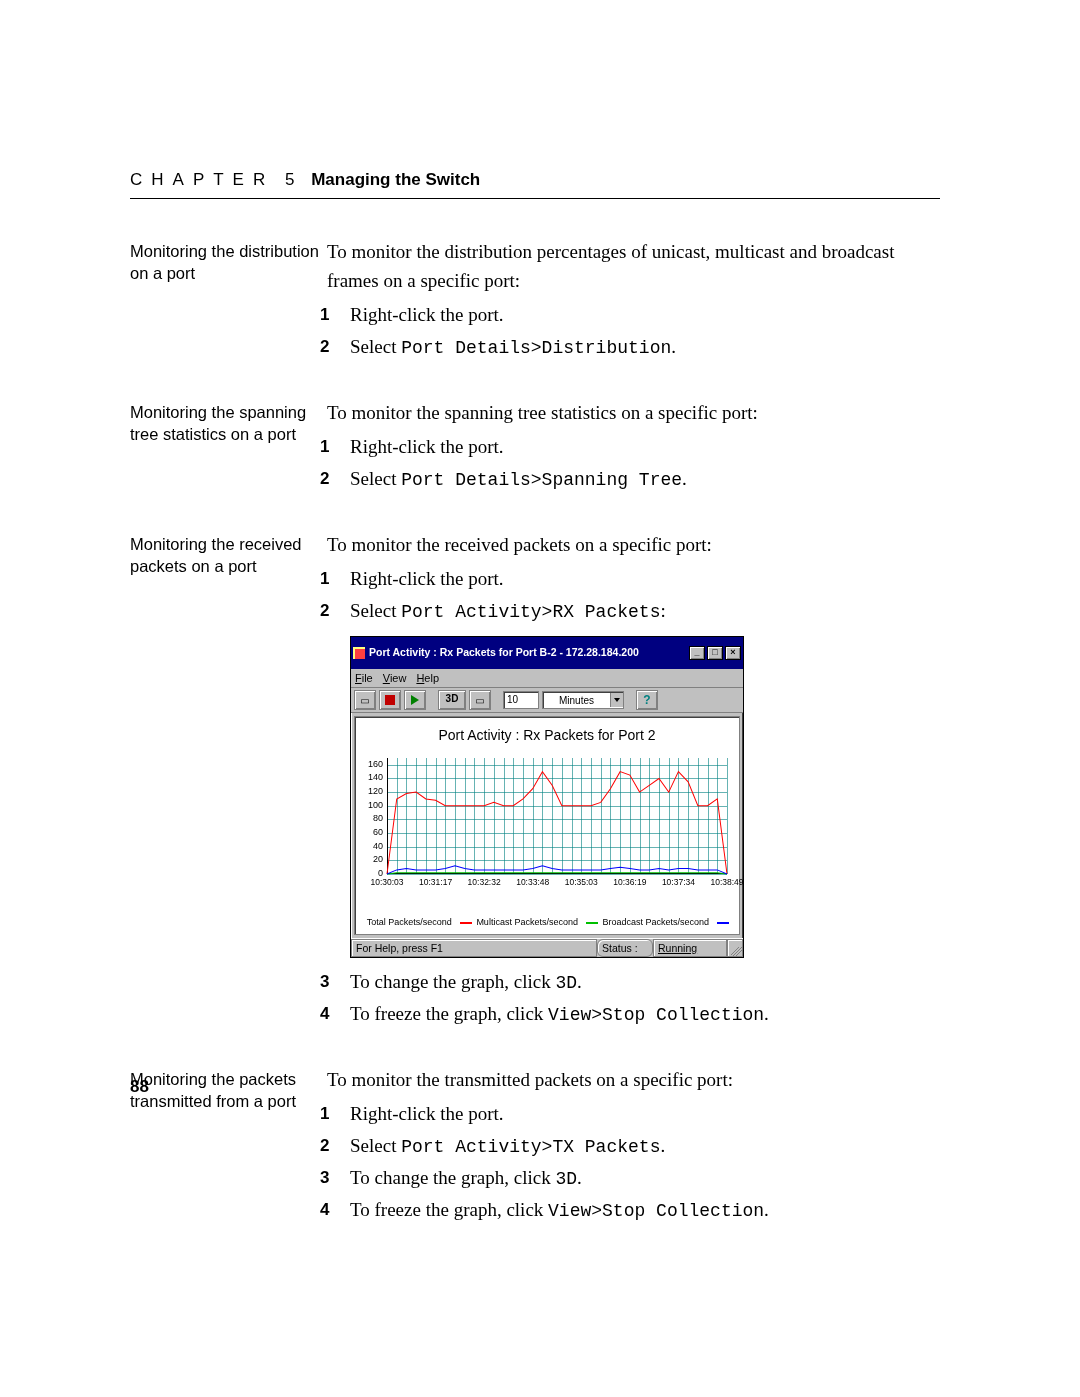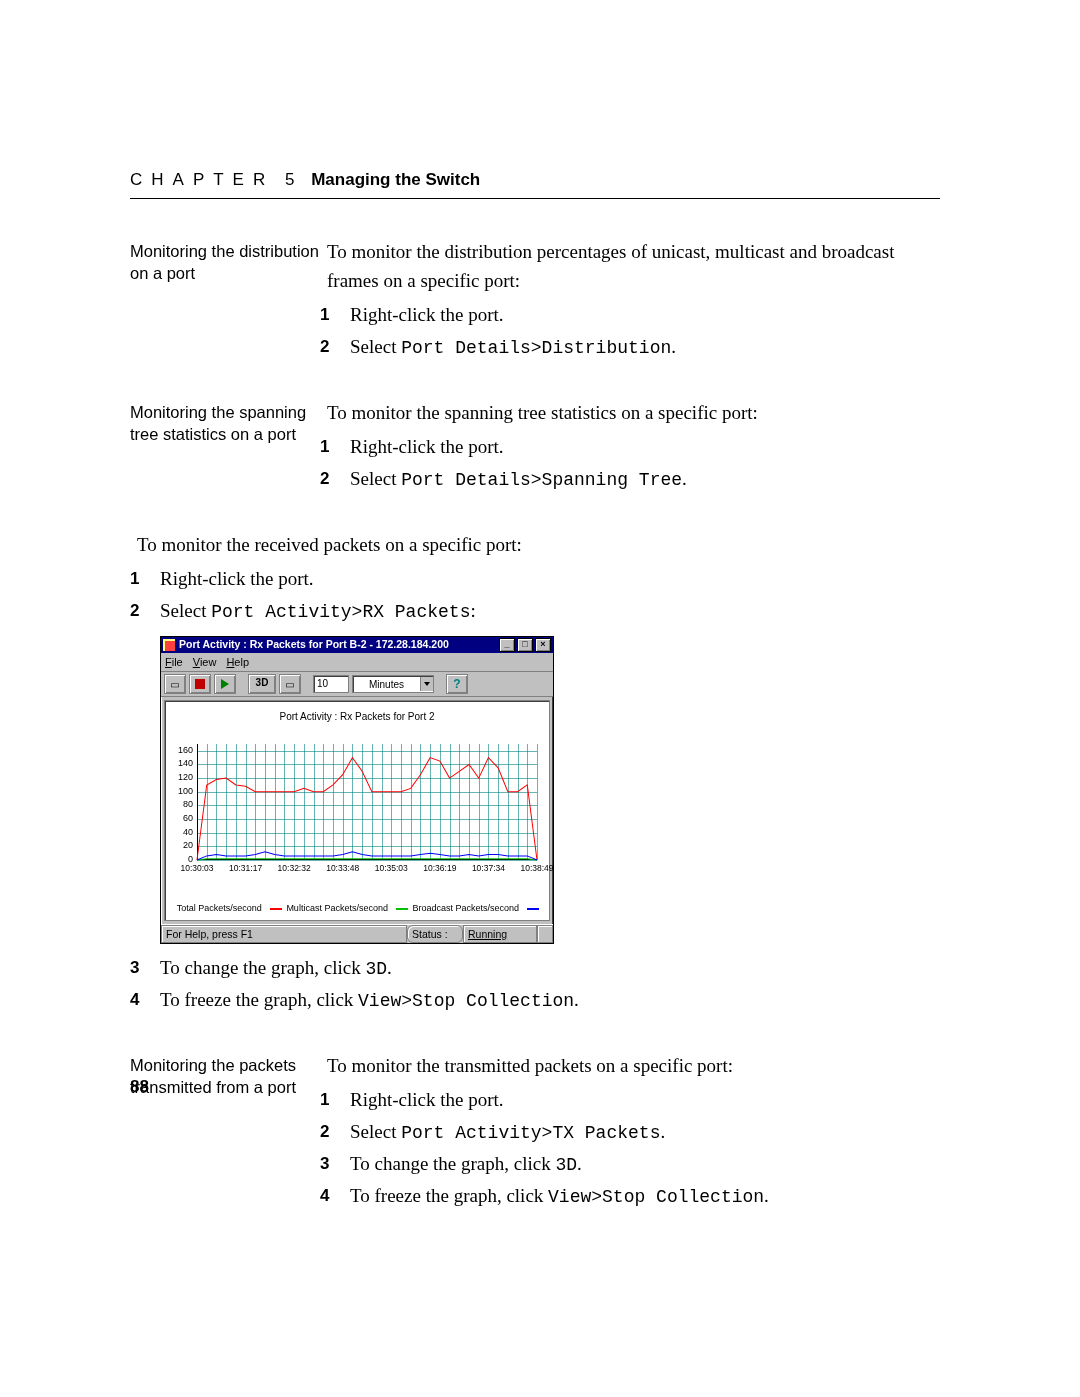--- a/index.html
+++ b/index.html
@@ -95,21 +95,21 @@
     background:#c0c0c0;
     border: 1px solid #000;
     box-shadow: inset -1px -1px 0 #404040, inset 1px 1px 0 #fff;
     color:#000;
   }
   .win .titlebar {
     background: linear-gradient(90deg, #000080 0%, #000080 100%);
     color:#fff;
     display:flex;
     align-items:center;
-    height: 16px;
+    height: 32px;
     padding: 0 2px;
   }
   .win .titlebar .ticon {
     width:12px; height:12px; margin-right:4px;
     background:#ff4040;
     box-shadow: inset 2px 2px 0 #ffff80;
   }
   .win .titlebar .ttext {
     flex:1;
     font-weight:bold;
@@ -178,21 +178,21 @@
   .tb-select .sdrop::after{content:"";width:0;height:0;border-left:3px solid transparent;border-right:3px solid transparent;border-top:4px solid #000;}
   .tb-help { color:#000; font-weight:bold; font-size:12px; }
   .tb-help span{color:#008080;}
   .win .chartarea {
     background:#fff;
     margin:3px;
     border:1px solid #808080;
     box-shadow: inset 1px 1px 0 #404040;
     padding: 4px 4px 2px 4px;
   }
-  .chart-title { text-align:center; font-size:10px; margin:4px 0 20px 0; }
+  .chart-title { text-align:center; font-size:14px; margin:4px 0 12px 0; }
   .plot {
     position:relative;
     height:130px;
     margin: 0 8px 0 28px;
   }
   .yaxis {
     position:absolute; left:-28px; top:0; bottom:14px;
     width:26px;
     font-size:9px; color:#000;
   }
@@ -291,20 +291,21 @@
           <span class="num">2</span>
           <span class="txt">
             <span>Select </span><span class="mono">Port Details&gt;Spanning Tree</span><span>.</span>
           </span>
         </li>
       </ul>
     </div>
   </div>
 
   <div class="block">
+    <div class="sidehead">Monitoring the received packets on a port</div>
     <div class="bodycol">
       <div class="intro">To monitor the received packets on a specific port:</div>
       <ul class="steps">
         <li>
           <span class="num">1</span>
           <span class="txt">Right-click the port.</span>
         </li>
         <li>
           <span class="num">2</span>
           <span class="txt">

